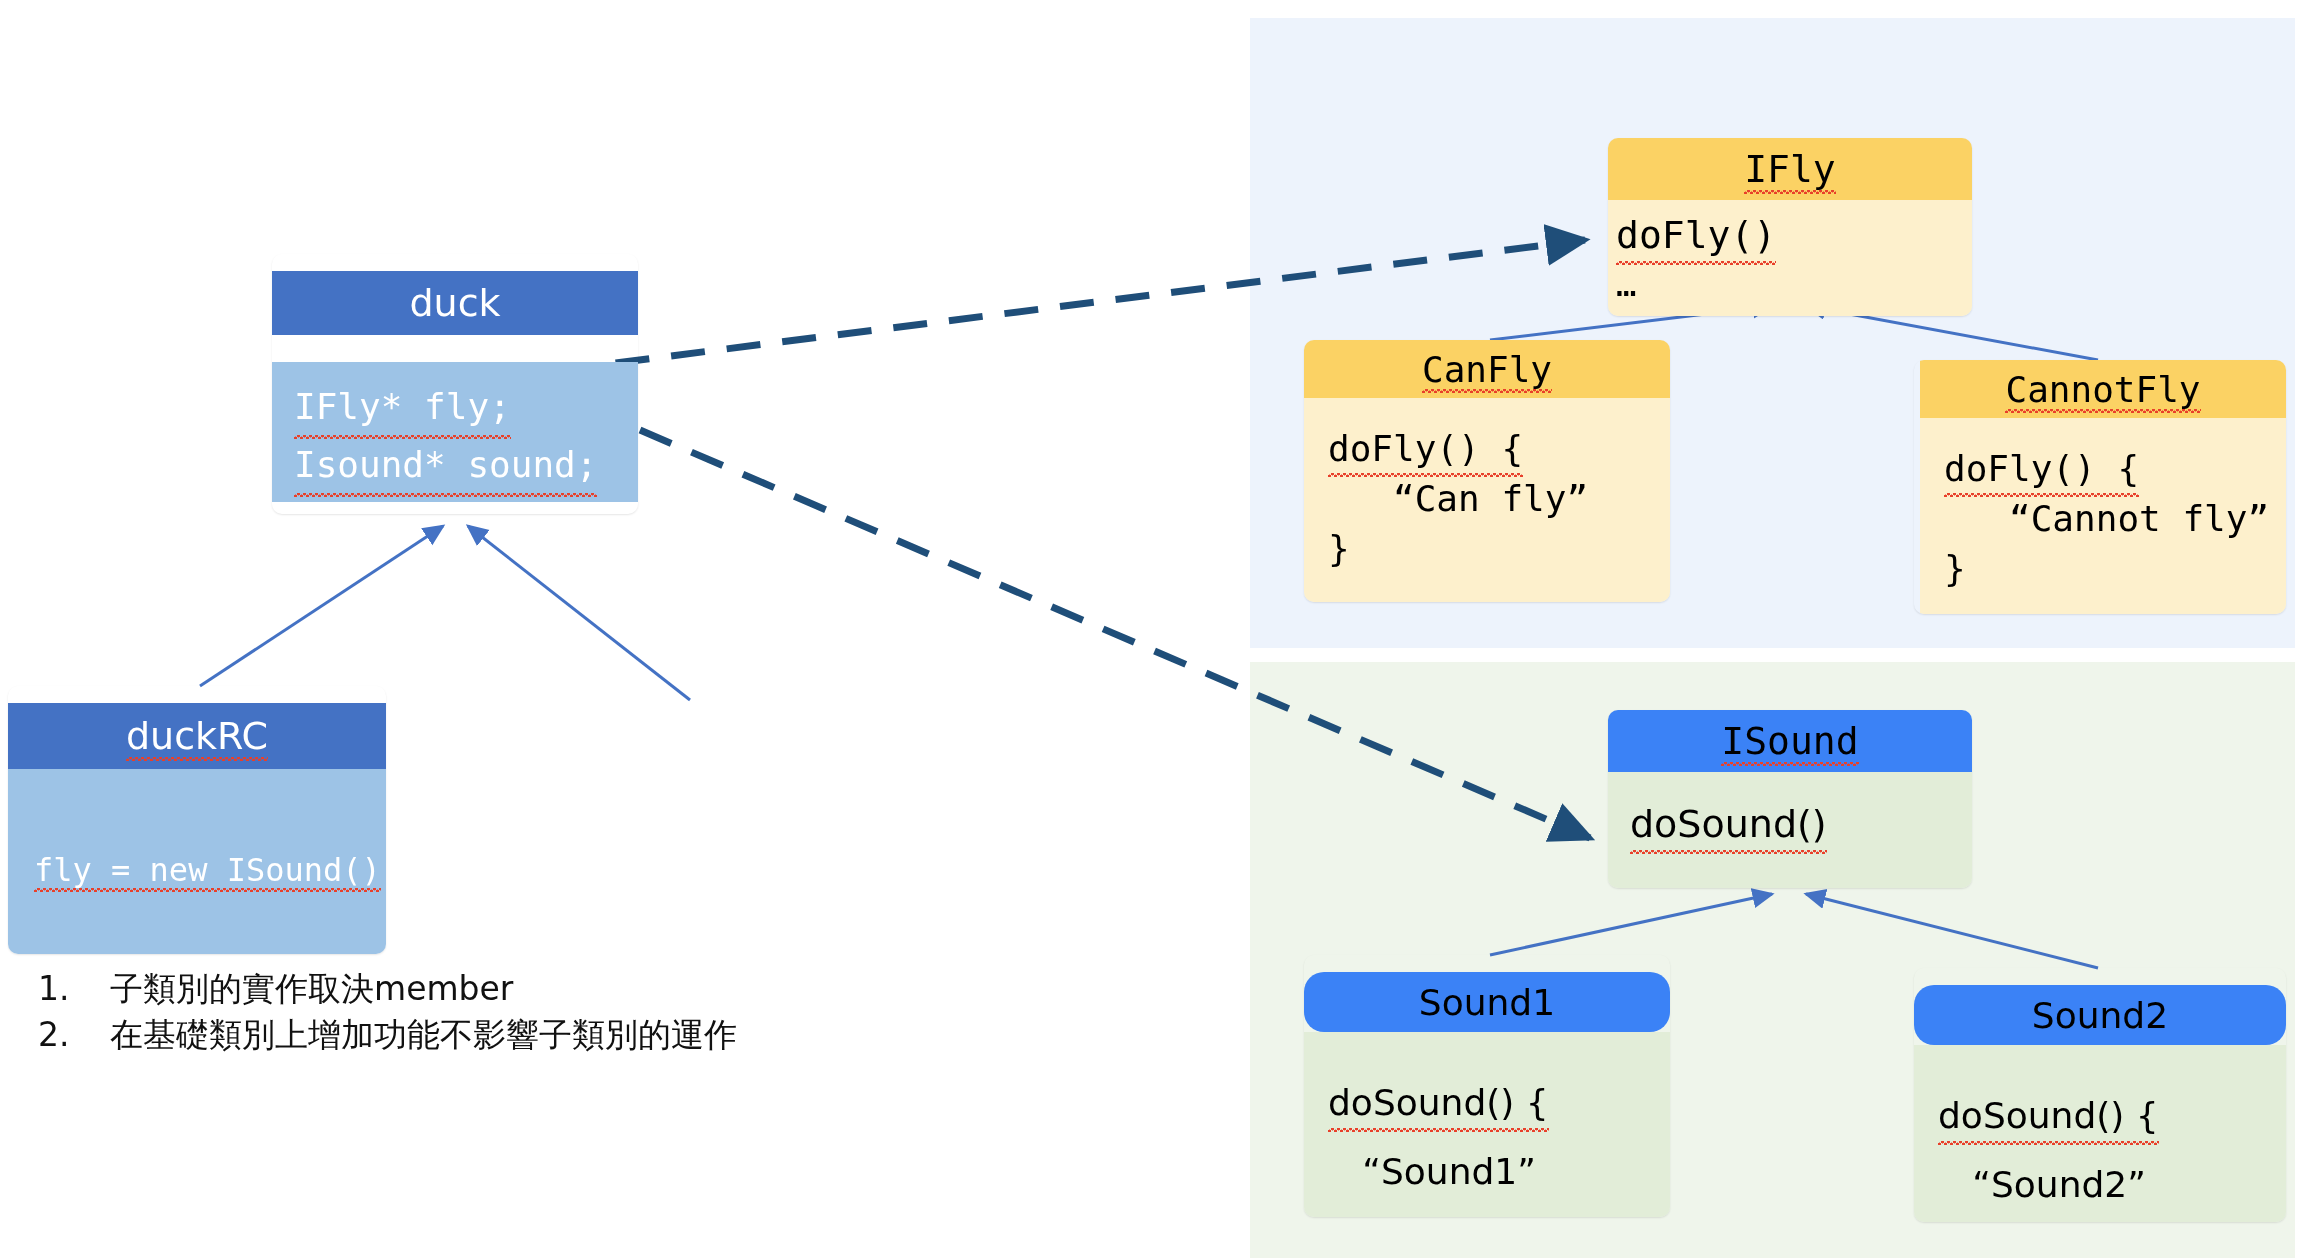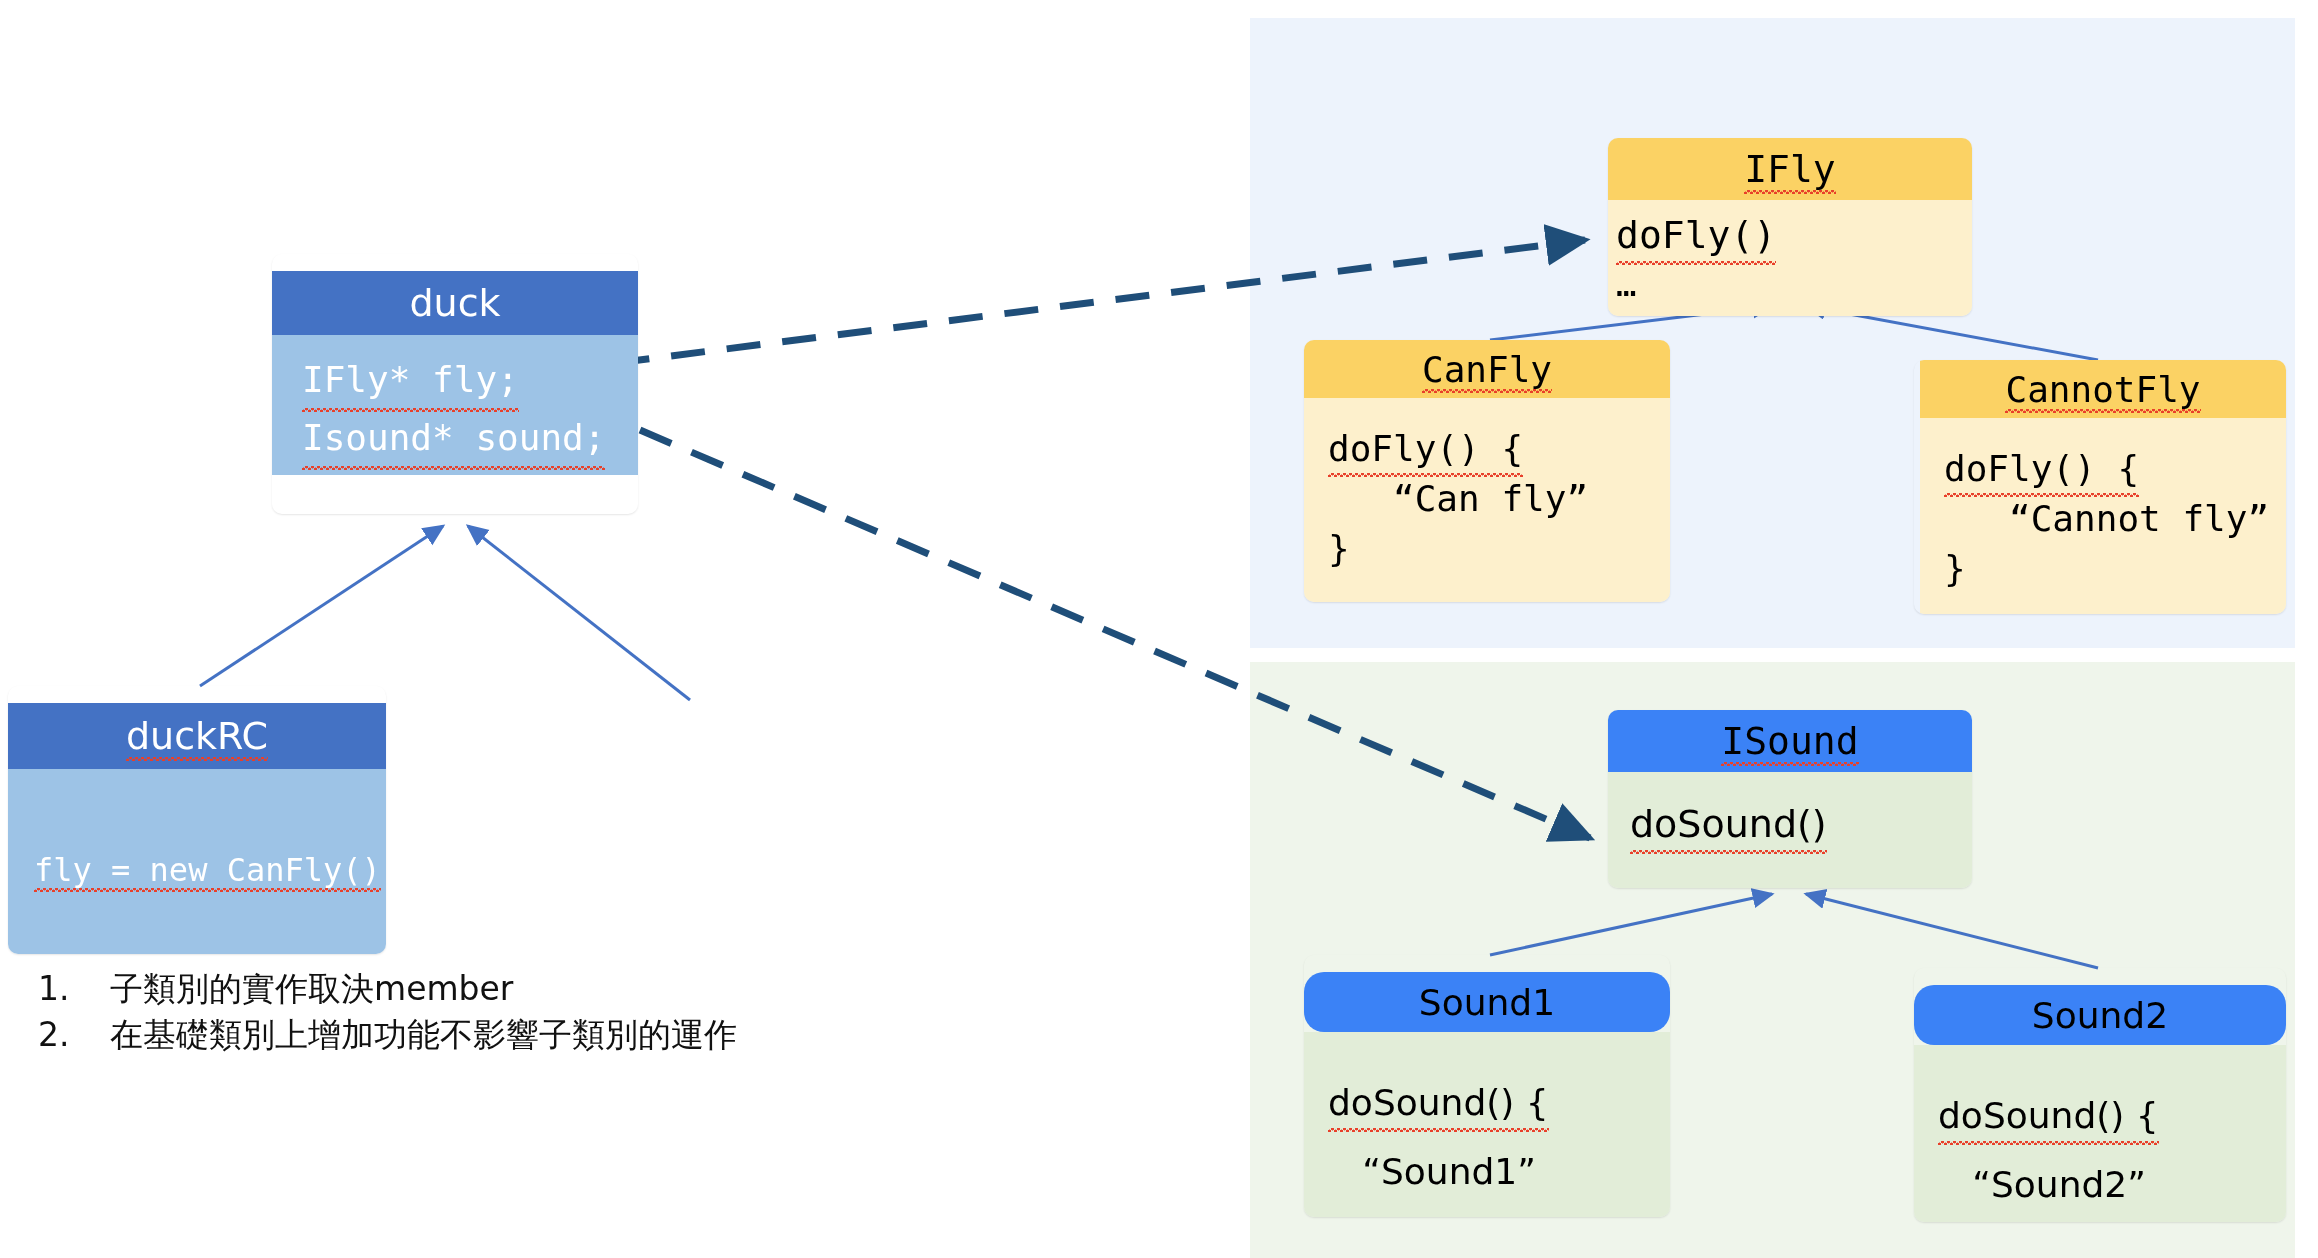--- a/index.html
+++ b/index.html
@@ -44,21 +44,21 @@
     content:"";position:absolute;left:0;right:0;bottom:-3px;height:4px;
     background-image:
       radial-gradient(circle at 1.5px 3px, #E8402A 1.4px, transparent 1.6px),
       radial-gradient(circle at 4.5px 1px, #E8402A 1.4px, transparent 1.6px);
     background-size:6px 4px;background-repeat:repeat-x;
   }
 
   
   #box-duck{left:272px;top:254px;width:366px;height:260px;}
   #box-duck .chead{height:64px;font-size:38px;}
-  #box-duck .cbody{height:140px;padding:16px 0 0 30px;box-sizing:border-box;}
+  #box-duck .cbody{height:140px;padding:16px 0 0 22px;box-sizing:border-box;margin-top:27px;}
   #box-duck .cline{font-size:36px;line-height:58px;}
   #box-duck .dots{font-size:36px;line-height:56px;}
 
   
   #box-duckrc{left:8px;top:686px;width:378px;height:268px;}
   #box-duckwood{left:478px;top:700px;width:426px;height:254px;}
   .leaf .chead{height:66px;font-size:38px;}
   .leaf .cbody{height:calc(100% - 66px);display:flex;align-items:center;
                padding-left:26px;box-sizing:border-box;}
   .leaf .cline{font-size:32px;}
@@ -153,21 +153,21 @@
       <div class="cline mono"><span class="sq">Isound* sound;</span></div>
       <div class="dots mono">…</div>
     </div>
   </div>
 
   <div class="cbox blue leaf" id="box-duckrc">
     <div class="chead sans">
         <span class="sq">duckRC</span>
       </div>
     <div class="cbody">
-      <div class="cline mono"><span class="sq">fly = new CanFly()</span></div>
+      <div class="cline mono"><span class="sq">fly = new ISound()</span></div>
     </div>
   </div>
 
 
   <div class="cbox amber" id="box-ifly">
     <div class="chead mono">
         <span class="sq">IFly</span>
       </div>
     <div class="cbody">
       <div class="cline mono"><span class="sq">doFly()</span></div>

